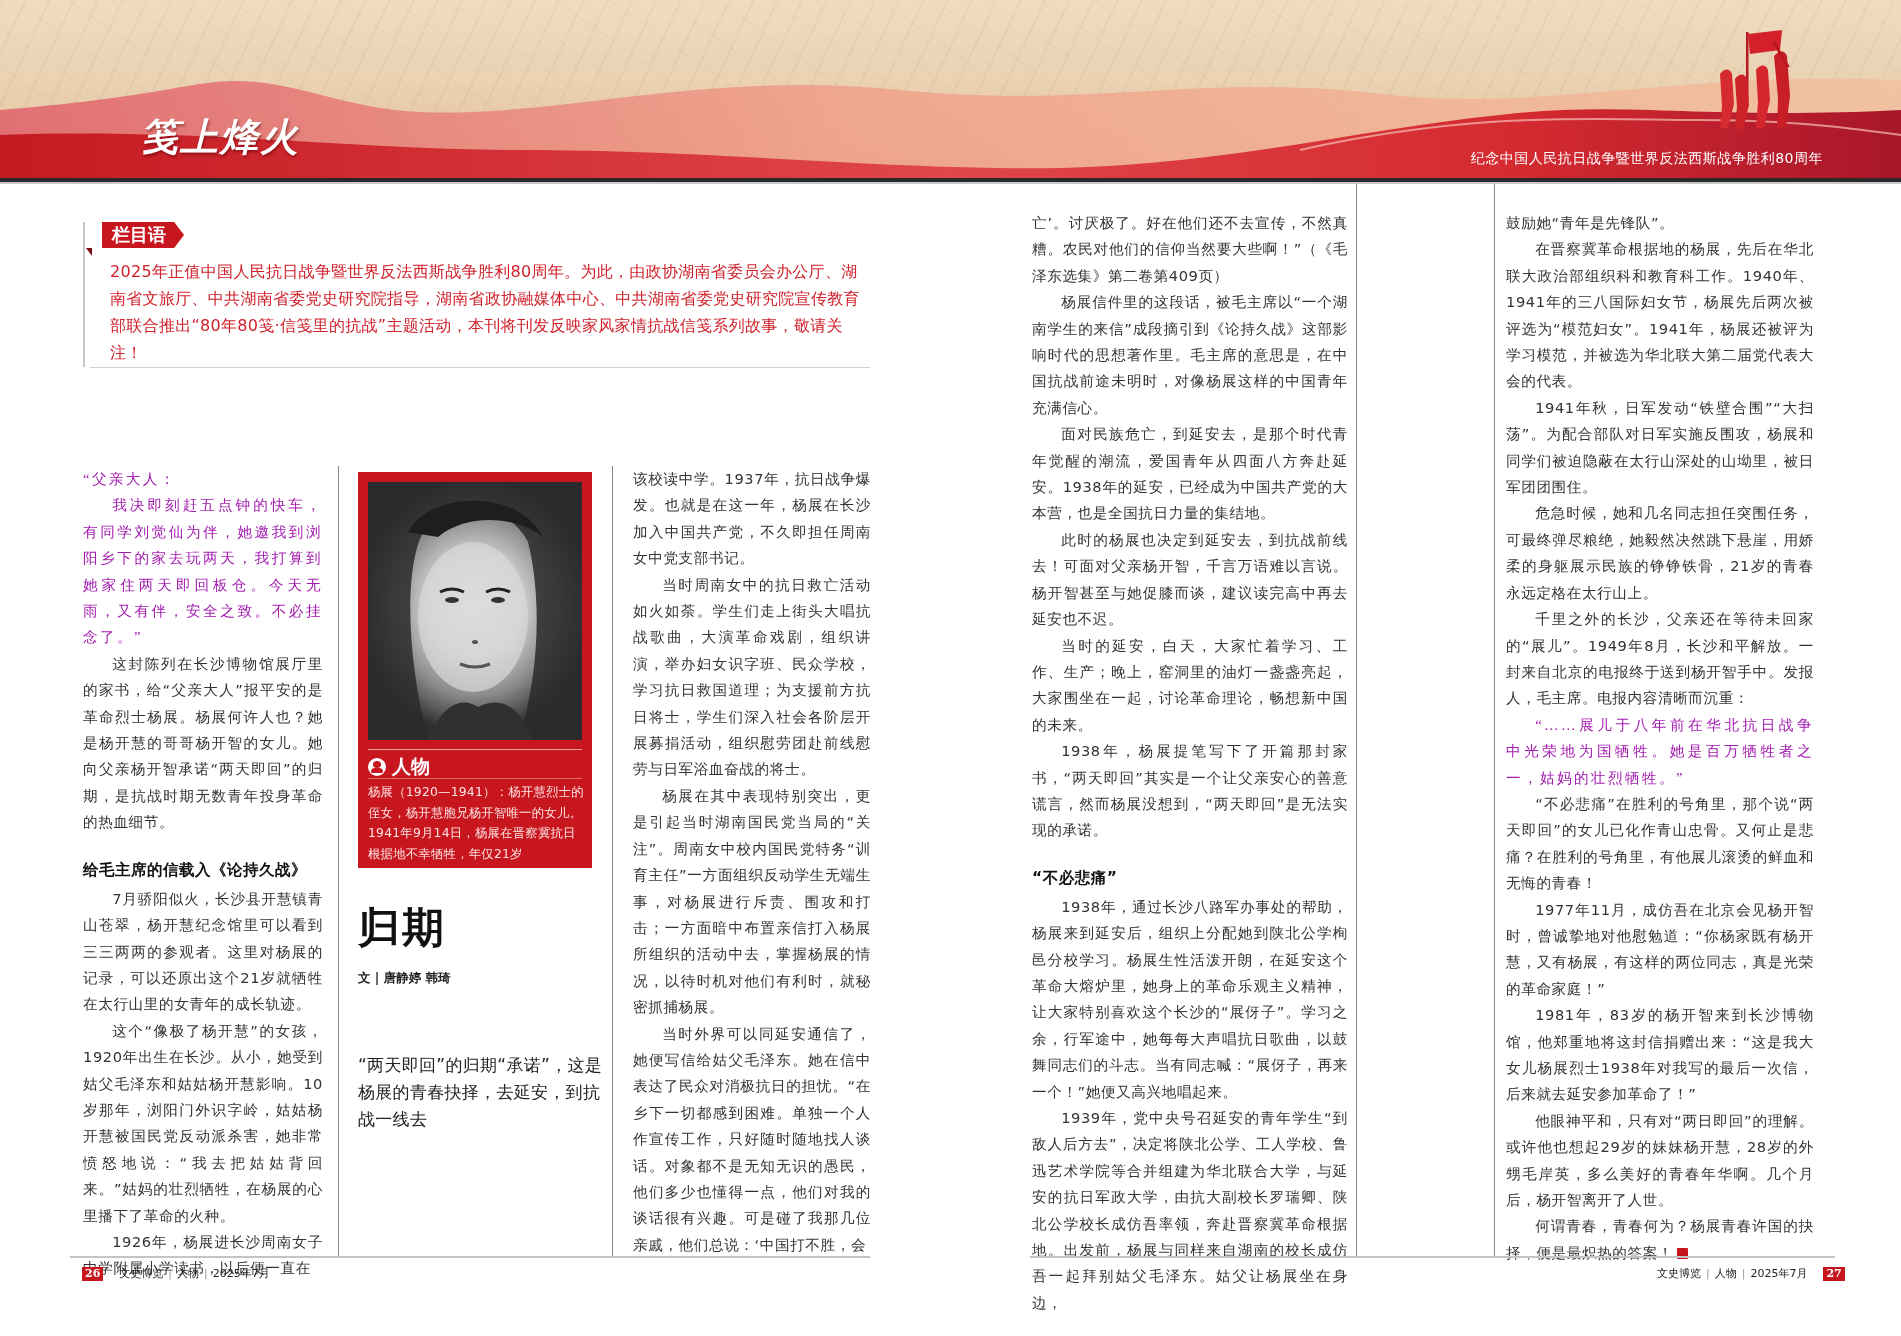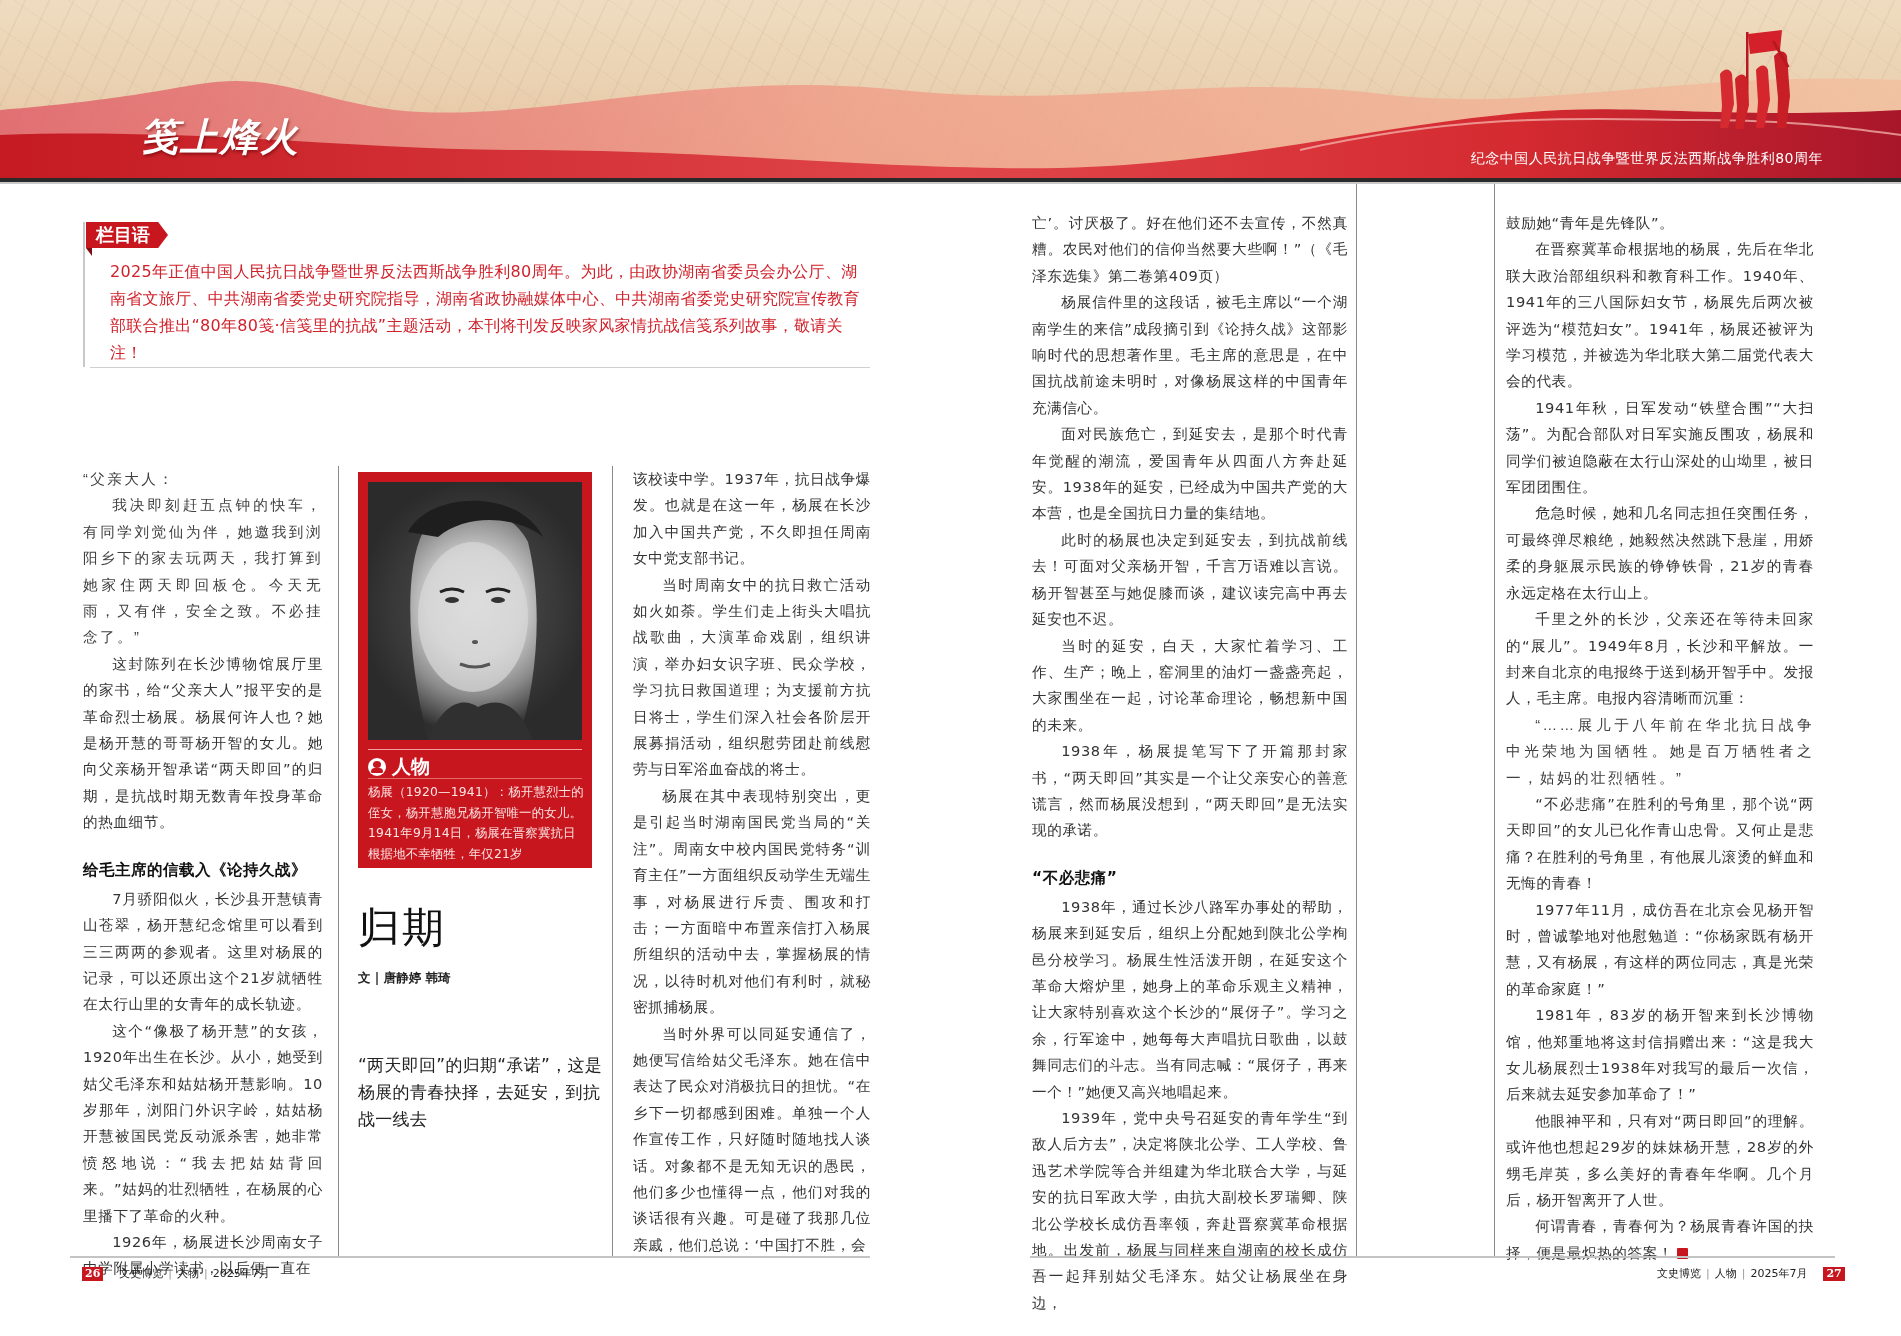--- a/index.html
+++ b/index.html
@@ -17,34 +17,34 @@
   .banner .section-title { position: absolute; left: 140px; top: 112px; font-family: "DejaVu Serif", serif;
     font-size: 38px; font-weight: bold; color: #ffffff; letter-spacing: 2px; font-style: italic;
     text-shadow: 1px 2px 3px rgba(90,0,0,0.55); }
   .banner .tagline { position: absolute; right: 78px; top: 150px; font-size: 14px; color: #ffffff; letter-spacing: 0.5px; }
   .banner .soldiers { position: absolute; left: 1700px; top: 24px; }
   .banner-rule { position: absolute; left: 0; top: 178px; width: 1901px; height: 4px; background: #2a2a2a; }
   .banner-rule2 { position: absolute; left: 0; top: 182px; width: 1901px; height: 2px; background: #c9c9c9; }
 
   
   .intro { position: absolute; left: 83px; top: 222px; width: 787px; height: 145px; border-left: 2px solid #c8c8c8; }
-  .intro-tag { position: absolute; left: 86px; top: 222px; height: 26px; padding: 0 18px 0 10px; background: #c8161e;
+  .intro-tag { position: absolute; left: 102px; top: 222px; height: 26px; padding: 0 18px 0 10px; background: #c8161e;
     color: #ffffff; font-weight: bold; font-size: 18px; line-height: 26px;
     clip-path: polygon(0 0, 88% 0, 100% 50%, 88% 100%, 0 100%); }
   .intro-tag-fold { position: absolute; left: 86px; top: 248px; width: 0; height: 0;
     border-top: 8px solid #7e0c10; border-left: 6px solid transparent; }
   .intro-text { position: absolute; left: 110px; top: 258px; width: 760px; color: #d0202a;
     font-size: 16px; line-height: 27px; letter-spacing: 0.3px; }
   .intro-bottom-rule { position: absolute; left: 90px; top: 367px; width: 780px; height: 1px; background: #cfcfcf; }
 
   
   .col { position: absolute; font-size: 14.6px; line-height: 26.4px; color: #333; text-align: justify; letter-spacing: 0.6px; }
   .col p { text-indent: 2em; }
   .col p.noindent { text-indent: 0; }
-  .col p.letter { font-family: Liberation Sans, sans-serif; color: #404040; letter-spacing: 2.4px; }
+  .col p.letter { font-family: Liberation Serif, serif; color: #a21caf; letter-spacing: 2.4px; }
   .col h3 { font-size: 15.5px; font-weight: bold; color: #111; margin: 22px 0 4px 0; letter-spacing: 0.5px; line-height: 24px; }
 
   .col1 { left: 83px; top: 466px; width: 240px; }
   .col3 { left: 633px; top: 466px; width: 238px; }
   .col4 { left: 1032px; top: 210px; width: 316px; }
   .col5 { left: 1506px; top: 210px; width: 308px; }
 
   .vrule { position: absolute; width: 1px; background: #8a8a8a; }
 
   
@@ -54,21 +54,21 @@
   .photo svg { position: absolute; left: 0; top: 0; }
   .card-rule { position: absolute; left: 10px; top: 277px; width: 214px; height: 1px; background: #f2a0a0; }
   .card-head { position: absolute; left: 10px; top: 282px; display: flex; align-items: center; gap: 6px; color: #fff; font-weight: bold; font-size: 19px; }
   .card-head .person-icon { width: 18px; height: 18px; border-radius: 50%; background: #fff; position: relative; }
   .card-head .person-icon::before { content: ""; position: absolute; left: 5px; top: 3px; width: 8px; height: 7px; border-radius: 50%; background: #c8161e; }
   .card-head .person-icon::after { content: ""; position: absolute; left: 3px; top: 10px; width: 12px; height: 5px; border-radius: 6px 6px 2px 2px; background: #c8161e; }
   .card-rule2 { position: absolute; left: 10px; top: 306px; width: 214px; height: 1px; background: #e36a6a; }
   .card-desc { position: absolute; left: 10px; top: 310px; width: 216px; color: #fde3e3; font-size: 12.4px; line-height: 20.5px; letter-spacing: 0.2px; }
 
   
-  .art-title { position: absolute; left: 358px; top: 900px; font-size: 42px; font-weight: normal; color: #111; letter-spacing: 2px; }
+  .art-title { position: absolute; left: 358px; top: 900px; font-size: 42px; font-weight: bold; color: #111; letter-spacing: 2px; }
   .byline { position: absolute; left: 358px; top: 970px; font-family: "DejaVu Serif", serif; font-size: 12.5px; font-weight: bold; color: #222; }
   .deck { position: absolute; left: 358px; top: 1052px; width: 250px; font-size: 17px; line-height: 27px; color: #222; letter-spacing: 0.3px; }
 
   .end-mark { display: inline-block; width: 11px; height: 11px; background: #c8161e; vertical-align: -1px; margin-left: 4px; border-radius: 1px; }
 
   
   .foot-rule { position: absolute; top: 1256px; height: 2px; background: #c4c4c4; }
   .footer { position: absolute; top: 1266px; display: flex; align-items: center; gap: 16px; font-size: 11px; color: #222; }
   .page-num { background: #c8161e; color: #fff; font-weight: bold; font-size: 11px; padding: 0 3px; line-height: 14px; font-family: "DejaVu Serif", serif; }
   .foot-meta span.sep { color: #999; margin: 0 5px; }

